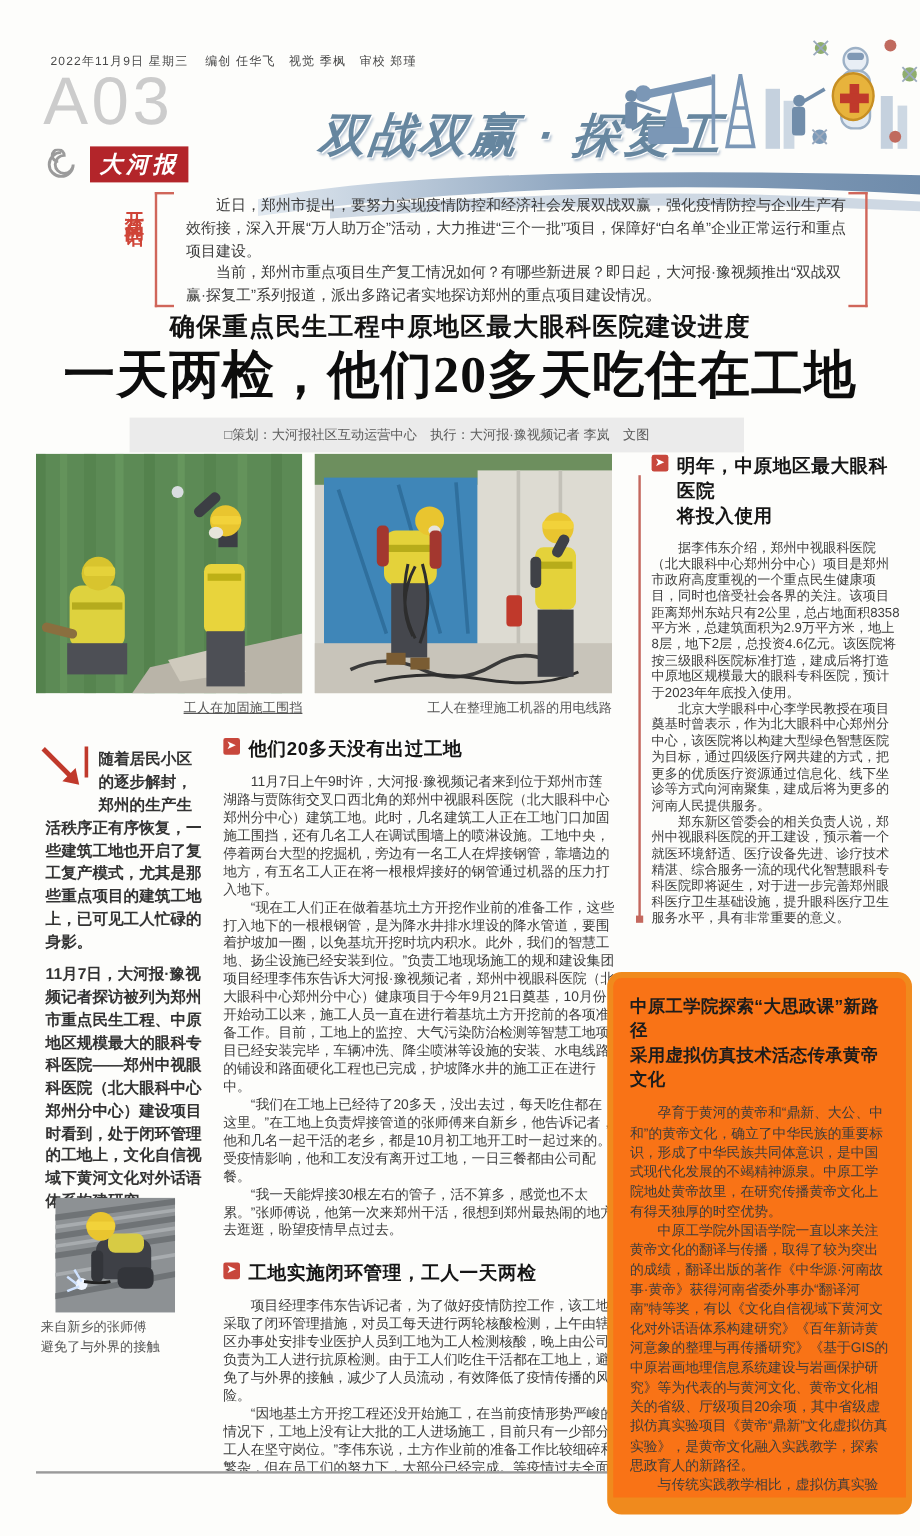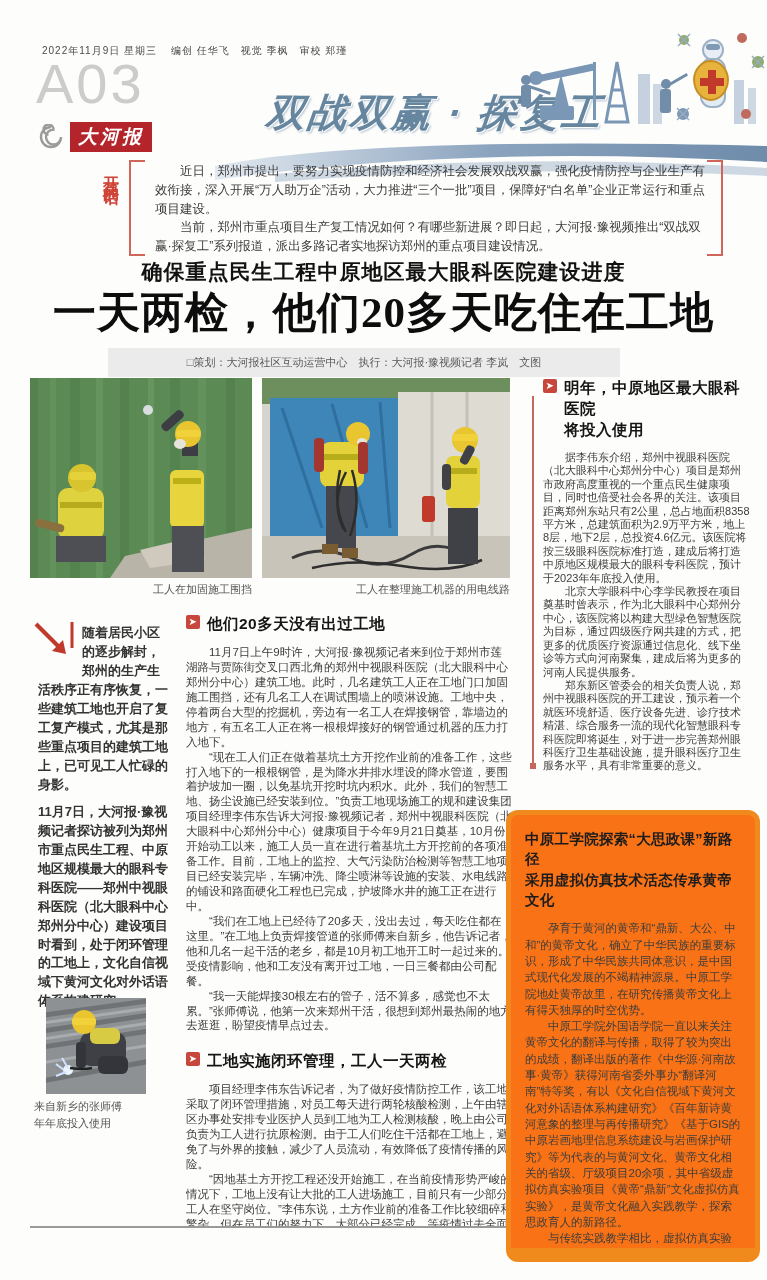--- a/index.html
+++ b/index.html
@@ -2,21 +2,21 @@
 <html><head>
 <meta charset="utf-8">
 <style>
   html,body{margin:0;padding:0;background:#e9e7e2;}
   .page{position:relative;width:767px;height:1280px;background:#fdfdfb;overflow:hidden;
         font-family:"Liberation Sans","DejaVu Sans",sans-serif;color:#333;}
   
   .dateline{position:absolute;left:42px;top:44px;font-size:10px;color:#4a4a4a;letter-spacing:1px;}
   .dateline span{margin-right:14px;}
   .pageno{position:absolute;left:36px;top:56px;font-size:56px;color:#cccccc;font-weight:400;letter-spacing:3px;line-height:1;}
-  .masthead{position:absolute;left:38px;top:122px;display:flex;align-items:center;gap:6px;}
+  .masthead{position:absolute;left:38px;top:122px;display:flex;align-items:center;gap:11px;}
   .swirl{width:26px;height:26px;}
   .mast-box{background:#b3252a;color:#fff;font-family:"Liberation Serif","DejaVu Serif",serif;
             font-weight:bold;font-size:19px;padding:2px 8px;letter-spacing:3px;font-style:italic;}
   .banner-title{position:absolute;left:266px;top:86px;font-size:39px;font-weight:900;font-style:italic;
        color:#66869f;letter-spacing:3px;transform:skewX(-6deg);
        text-shadow:1px 1px 0 #fff,2px 2px 2px #b9c6d4;white-space:nowrap;}
   .swoosh{position:absolute;left:215px;top:128px;}
   .topart{position:absolute;left:520px;top:22px;}
   
   .introbox{position:absolute;left:75px;top:160px;width:648px;height:96px;}
@@ -32,21 +32,21 @@
   .mainhead{position:absolute;left:0;top:284px;width:767px;text-align:center;font-size:43px;font-weight:900;
        color:#0d0d0d;font-family:"Liberation Serif","DejaVu Serif",serif;letter-spacing:1px;}
   .bylinebar{position:absolute;left:108px;top:348px;width:512px;background:#ebebeb;
        font-size:11px;color:#5a5a5a;text-align:center;padding:7px 0;}
   
   .photo{position:absolute;overflow:hidden;}
   .ph1{left:30px;top:378px;width:222px;height:200px;}
   .ph2{left:262px;top:378px;width:248px;height:200px;}
   .ph3{left:46px;top:998px;width:100px;height:96px;}
   .cap{position:absolute;font-size:11px;color:#555;}
-  .cap1{left:30px;top:582px;width:222px;text-align:right;}
+  .cap1{left:30px;top:582px;width:222px;text-align:right;text-decoration:underline;}
   .cap2{left:262px;top:582px;width:248px;text-align:right;}
   .cap3{left:34px;top:1098px;width:130px;line-height:1.5;}
   
   .ledecol{position:absolute;left:30px;top:616px;width:148px;font-size:13px;line-height:1.46;
        font-weight:600;color:#333;}
   .ledecol p{margin:8px;}
   .lede-arrow{float:left;width:46px;height:46px;margin:2px 6px 2px 0;}
   .midcol{position:absolute;left:186px;top:614px;width:326px;height:612px;overflow:hidden;}
   .rightcol{position:absolute;left:543px;top:378px;width:208px;}
   .vrule{position:absolute;left:532px;top:396px;width:2px;height:368px;background:#c4685e;}
@@ -280,21 +280,21 @@
         <rect x="30" y="44" width="10" height="26" rx="4" fill="#33353a"></rect>
         <rect x="52" y="58" width="30" height="18" rx="6" fill="#33353a"></rect>
         <circle cx="22" cy="72" r="5" fill="#eef4ff"></circle>
         <path d="M10 66 l8 6 M16 60 l6 10 M10 78 l10 -4" stroke="#cfe2ff" stroke-width="2"></path>
         <path d="M24 70 q14 2 22 0" stroke="#222" stroke-width="2.5" fill="none"></path>
       </g>
     </svg>
   </div>
   <div class="cap cap3">
     <span>来自新乡的张师傅</span><br>
-    <span>年年底投入使用</span>
+    <span>避免了与外界的接触</span>
   </div>
 
   <div class="midcol">
     <div class="sechead">
       <span class="arrow-ic">➤</span>
       <span>他们20多天没有出过工地</span>
     </div>
     <div class="body">
       <p>11月7日上午9时许，大河报·豫视频记者来到位于郑州市莲湖路与贾陈街交叉口西北角的郑州中视眼科医院（北大眼科中心郑州分中心）建筑工地。此时，几名建筑工人正在工地门口加固施工围挡，还有几名工人在调试围墙上的喷淋设施。工地中央，停着两台大型的挖掘机，旁边有一名工人在焊接钢管，靠墙边的地方，有五名工人正在将一根根焊接好的钢管通过机器的压力打入地下。</p>
       <p>“现在工人们正在做着基坑土方开挖作业前的准备工作，这些打入地下的一根根钢管，是为降水井排水埋设的降水管道，要围着护坡加一圈，以免基坑开挖时坑内积水。此外，我们的智慧工地、扬尘设施已经安装到位。”负责工地现场施工的规和建设集团项目经理李伟东告诉大河报·豫视频记者，郑州中视眼科医院（北大眼科中心郑州分中心）健康项目于今年9月21日奠基，10月份开始动工以来，施工人员一直在进行着基坑土方开挖前的各项准备工作。目前，工地上的监控、大气污染防治检测等智慧工地项目已经安装完毕，车辆冲洗、降尘喷淋等设施的安装、水电线路的铺设和路面硬化工程也已完成，护坡降水井的施工正在进行中。</p>

